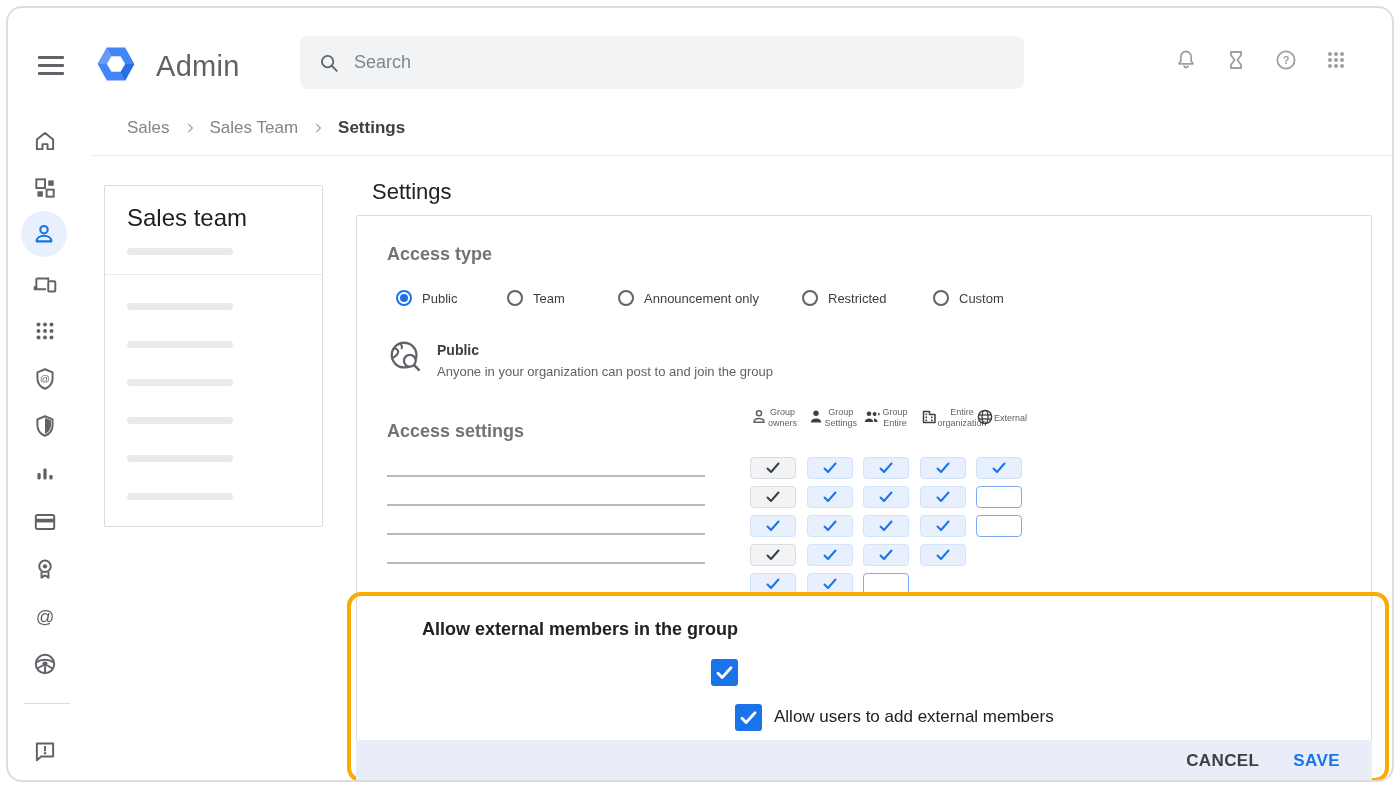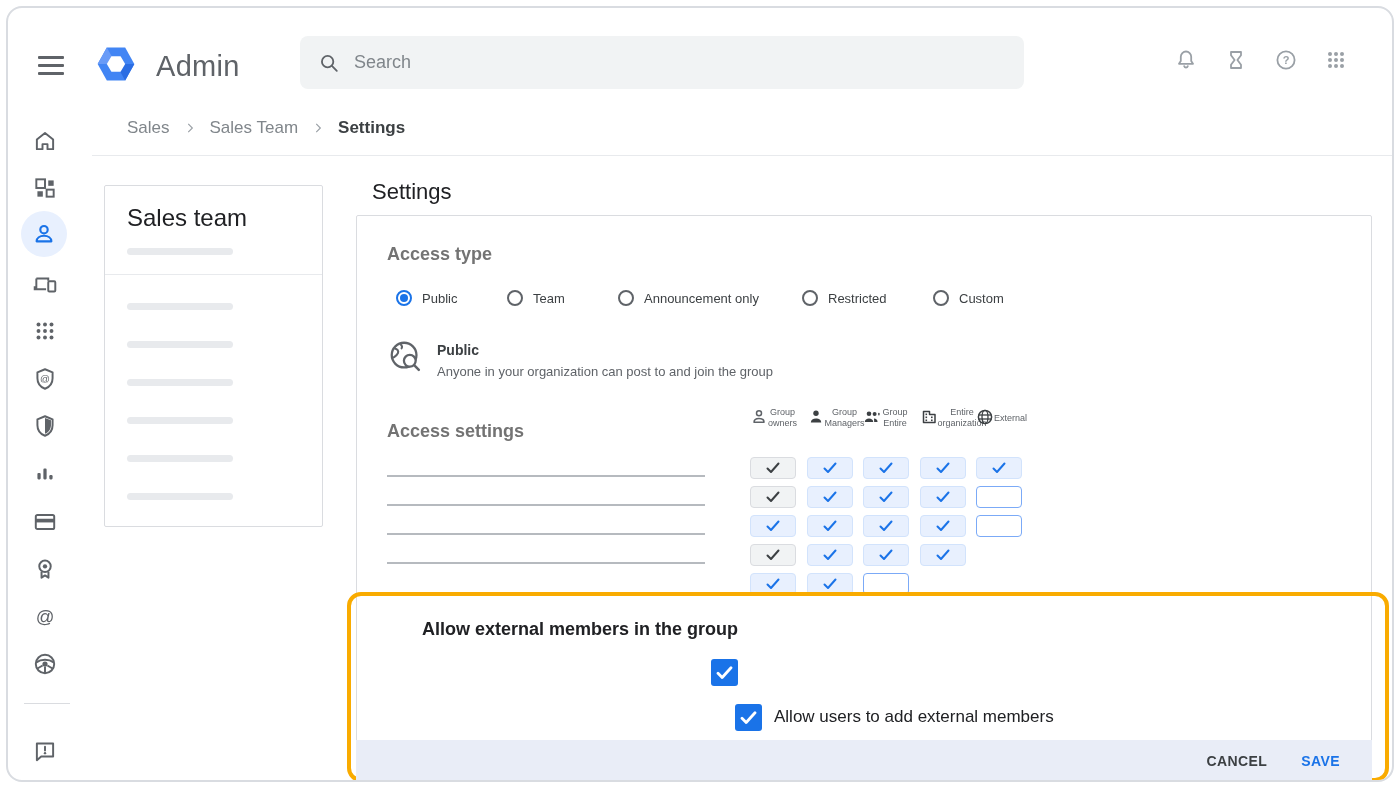--- a/index.html
+++ b/index.html
@@ -85,21 +85,21 @@
   .ext-heading { position:absolute; left:35px; top:23px; font-size:18px; font-weight:bold; color:#202124;margin-left:36px; }
   .ext-cb-box {
     position:absolute; width:27px; height:27px; border-radius:3px; background:#1a73e8;
     display:flex; align-items:center; justify-content:center; cursor:pointer;
   }
   .ext-cb-label { position:absolute; font-size:17px; color:#202124; }
   .action-bar {
     position:absolute; left:5px; top:144px; width:1016px; height:41px; background:#e9edf7;
     display:flex; align-items:center; justify-content:flex-end; gap:34px; padding-right:32px;
   }
-  .action-btn { border:none; background:transparent; font-size:14px; font-weight:bold; letter-spacing:.4px; cursor:pointer; font-family:"Liberation Sans", sans-serif; }
+  .action-btn { border:none; background:transparent; font-size:17px; font-weight:bold; letter-spacing:.4px; cursor:pointer; font-family:"Liberation Sans", sans-serif; }
   .cancel { color:#3c4043; }
   .save { color:#1a73e8; }
 </style>
 </head>
 <body>
 
 <div class="window">
 
   <div class="hamburger">
       <span></span>
@@ -349,21 +349,21 @@
           </span>
           <div class="col-label">Group owners</div>
         </div>
         <div class="col-header">
           <span>
             <svg width="18" height="18" viewBox="0 0 18 18">
               <circle cx="9" cy="5.3" r="2.7" fill="#3c4043"></circle>
               <path d="M3.8 14.5c0-2.7 2.3-4.1 5.2-4.1s5.2 1.4 5.2 4.1Z" fill="#3c4043"></path>
             </svg>
           </span>
-          <div class="col-label">Group Managers</div>
+          <div class="col-label">Group Settings</div>
         </div>
         <div class="col-header">
           <span>
             <svg width="18" height="18" viewBox="0 0 18 18">
               <circle cx="6" cy="5.8" r="2.3" fill="#3c4043"></circle>
               <circle cx="11.6" cy="6" r="2" fill="#3c4043"></circle>
               <path d="M1.8 14c0-2.3 1.9-3.5 4.2-3.5S10.2 11.7 10.2 14Z" fill="#3c4043"></path>
               <path d="M11 10.6c2 .1 3.6 1.2 3.6 3.4h-3.4" fill="#3c4043"></path>
               <rect x="15.2" y="4.8" width="1.4" height="2.6" rx="0.7" fill="#3c4043"></rect>
             </svg>

